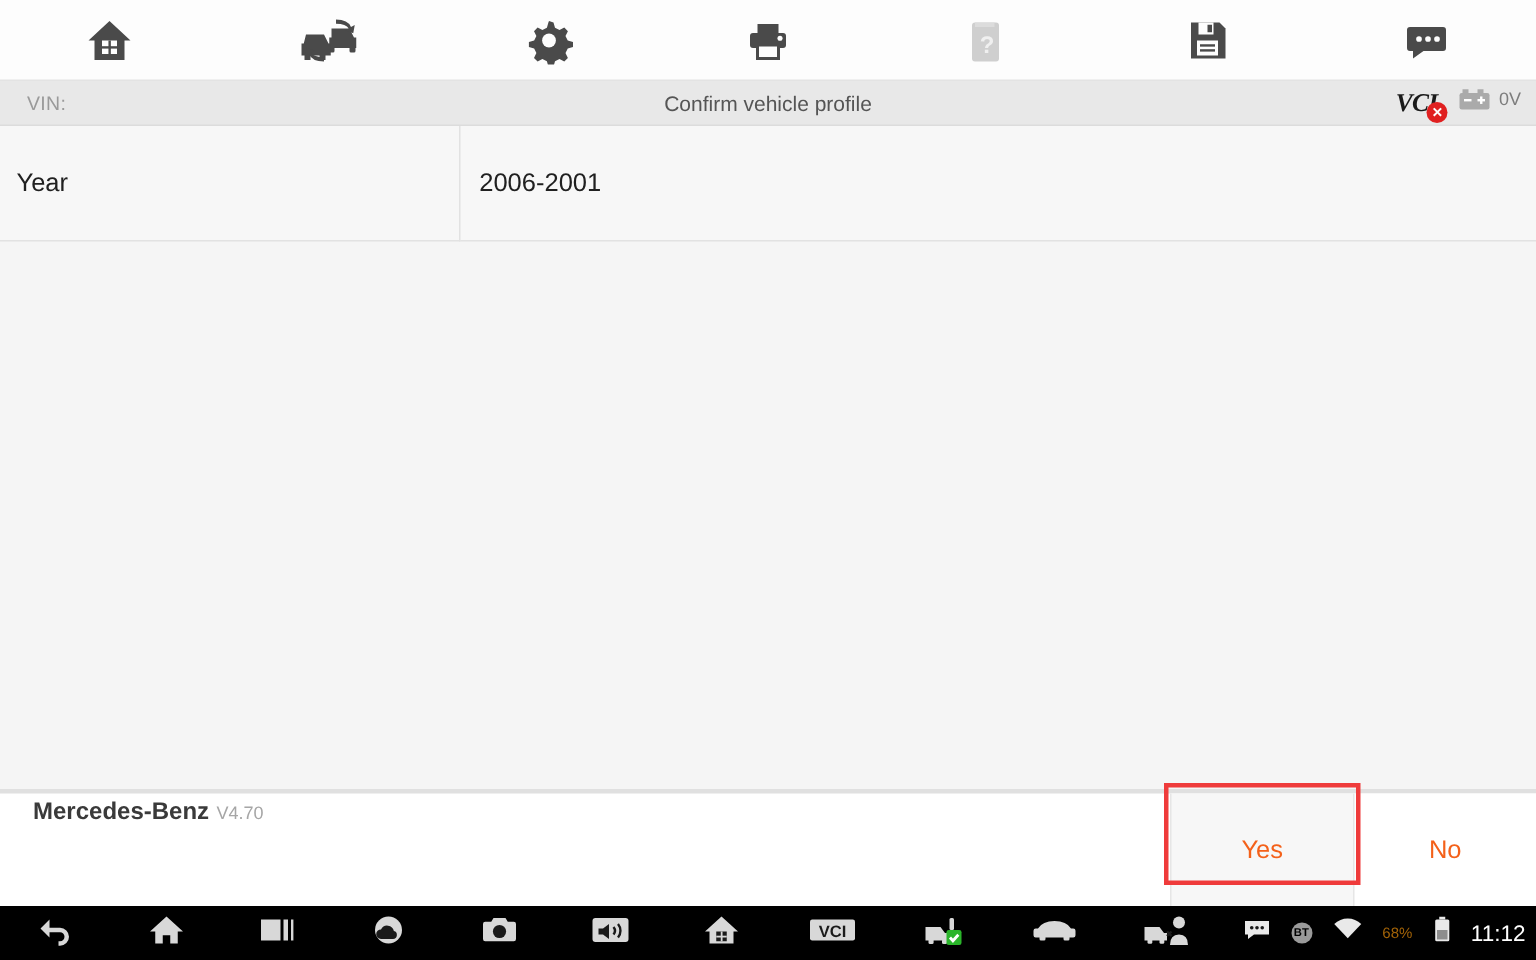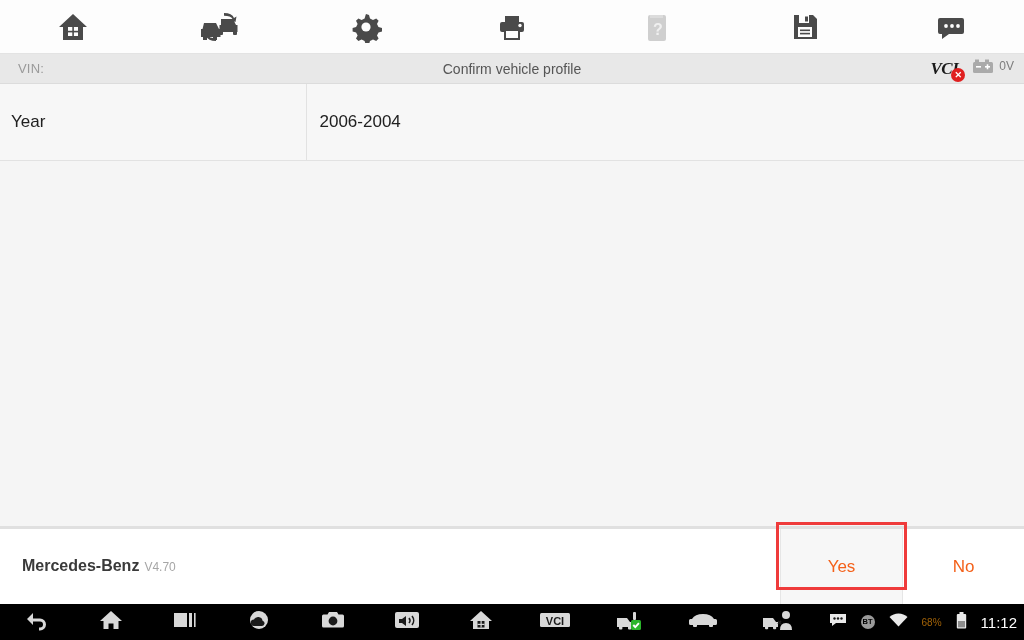--- a/index.html
+++ b/index.html
@@ -71,21 +71,21 @@
 
   
   .filler { position: absolute; left: 0; right: 0; top: 237px; bottom: 114px; background: #f5f5f5; }
 
   
   .bottombar {
     position: absolute; left: 0; right: 0; bottom: 36px; height: 78px;
     background: #fff; border-top: 3px solid #e0e0e0;
     display: flex; align-items: stretch;
   }
-  .veh-info { flex: 1; padding: 28px 0 0 22px; }
+  .veh-info { flex: 1; padding: 4px 0 0 22px; }
   .veh-name { font-size: 16px; font-weight: bold; color: #3a3a3a; display: inline; }
   .veh-ver { font-size: 12px; color: #a6a6a6; display: inline; margin-left: 5px; }
   .veh-sub { font-size: 11.5px; color: #a6a6a6; margin-top: 4px; }
   .act-btn {
     width: 122px; display: flex; align-items: center; justify-content: center;
     font-size: 17px; color: #f4611a; cursor: pointer;
     border-left: 1px solid #e6e6e6; background: #fff;
   }
   .act-btn.pressed { background: #f7f7f7; }
   .hl-box {
@@ -222,21 +222,21 @@
         </span>
         <span class="volt-text">0V</span>
       </div>
     </div>
   </div>
 
   <table class="tbl">
     <tbody>
       <tr>
         <td class="key">Year</td>
-        <td class="val">2006-2004</td>
+        <td class="val">2006-2001</td>
       </tr>
     </tbody>
   </table>
 
   <div class="filler"></div>
 
   <div class="bottombar">
     <div class="veh-info">
       <div>
         <span class="veh-name">Mercedes-Benz</span><span class="veh-ver">V4.70</span>

